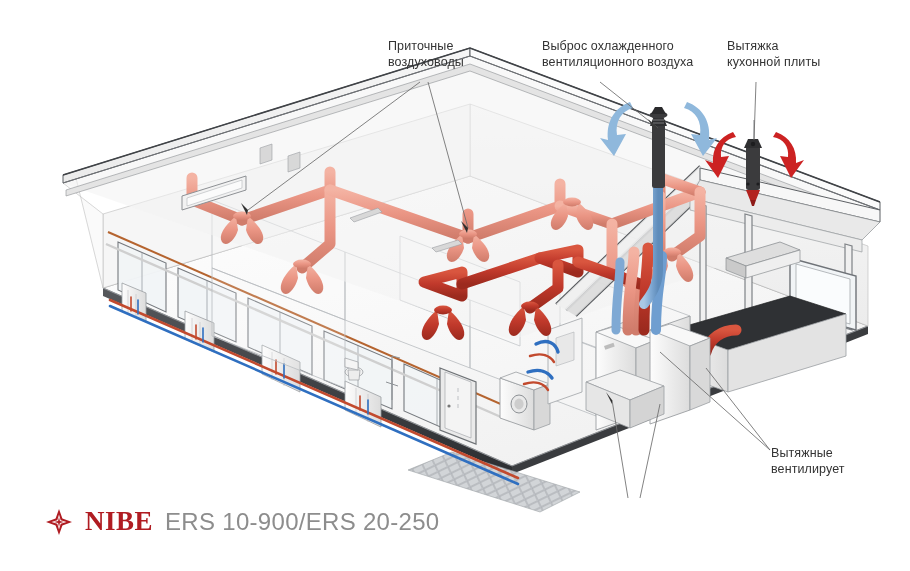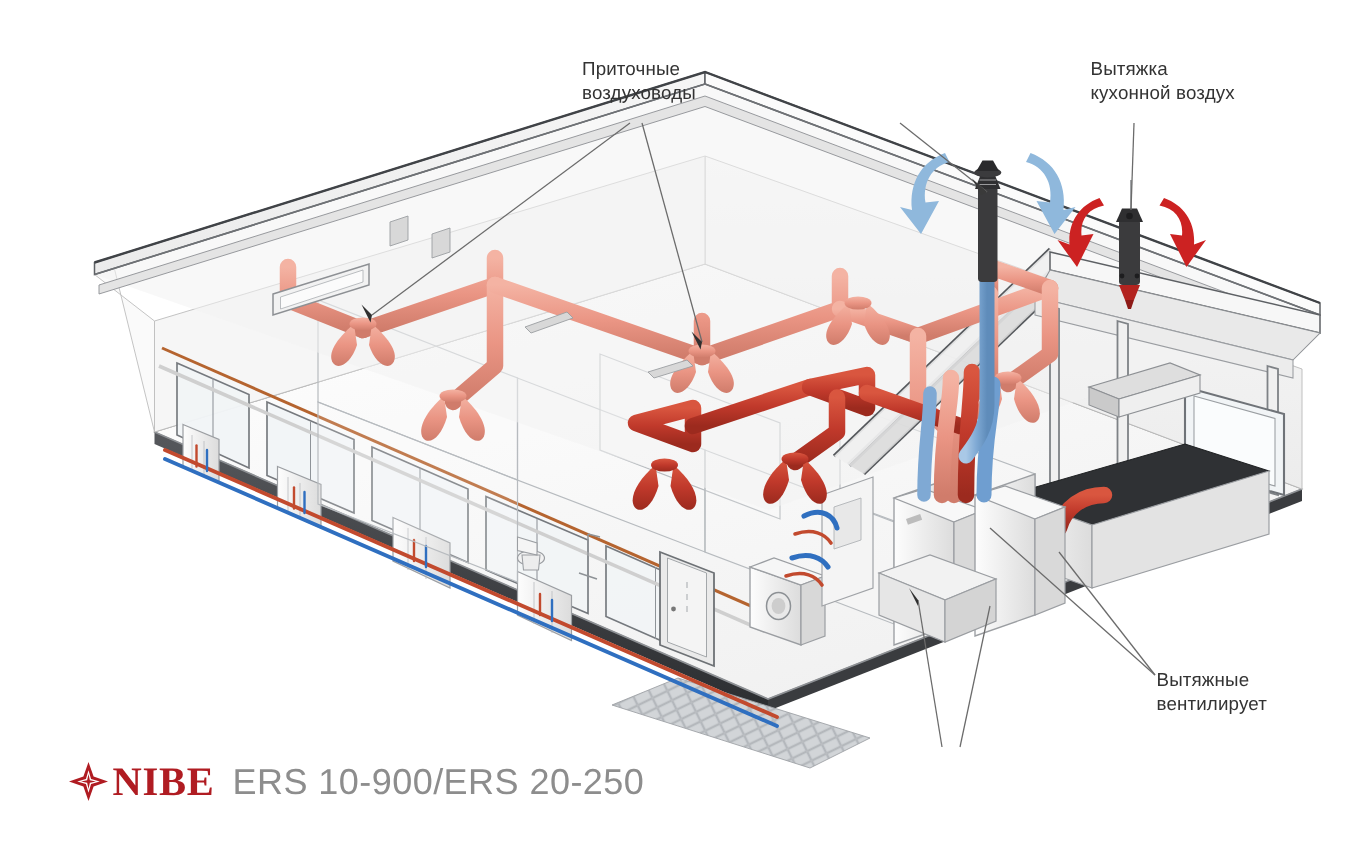--- a/index.html
+++ b/index.html
@@ -25,21 +25,21 @@
   #callout-exhaust-discharge{left:542px;top:38px;}
   #callout-kitchen-hood{left:727px;top:38px;}
   #callout-extract{left:771px;top:445px;}
   #callout-ers-note{left:603px;top:503px;}
 
   
   #brandbar{
     position:absolute;left:46px;top:508px;
     display:flex;align-items:center;gap:12px;
   }
-  #nibe-logo{display:flex;gap:3px;}
+  #nibe-logo{display:flex;align-items:center;gap:13px;}
   #nibe-wordmark{
     font-family:"Liberation Serif","DejaVu Serif",serif;
     font-weight:bold;font-size:27px;letter-spacing:.5px;
     color:#b01c22;line-height:27px;
   }
   #model-name{
     font-size:24px;color:#8d8d8d;letter-spacing:.3px;
     line-height:27px;
   }
 </style>
@@ -453,23 +453,25 @@
     <polygon points="248,210 241,203 247,215"></polygon>
     <polygon points="468,228 461,221 467,233"></polygon>
     <polygon points="612,400 606,392 612,404"></polygon>
   </g>
 
 </svg>
 
 <div class="callout" id="callout-supply">Приточные
 воздуховоды</div>
 
+<div class="callout" id="callout-exhaust-discharge">Выброс охлажденного
+вентиляционного воздуха</div>
 
 <div class="callout" id="callout-kitchen-hood">Вытяжка
-кухонной воздух</div>
+кухонной плиты</div>
 
 <div class="callout" id="callout-extract">Вытяжные
 вентилирует</div>
 
 
 <div id="brandbar">
   <div id="nibe-logo">
     <svg width="26" height="26" viewBox="0 0 26 26">
       <polygon points="13,0 16.4,9.6 26,13 16.4,16.4 13,26 9.6,16.4 0,13 9.6,9.6" fill="#b01c22"></polygon>
       <polygon points="13,5.5 14.7,11.3 20.5,13 14.7,14.7 13,20.5 11.3,14.7 5.5,13 11.3,11.3" fill="#ffffff"></polygon>

